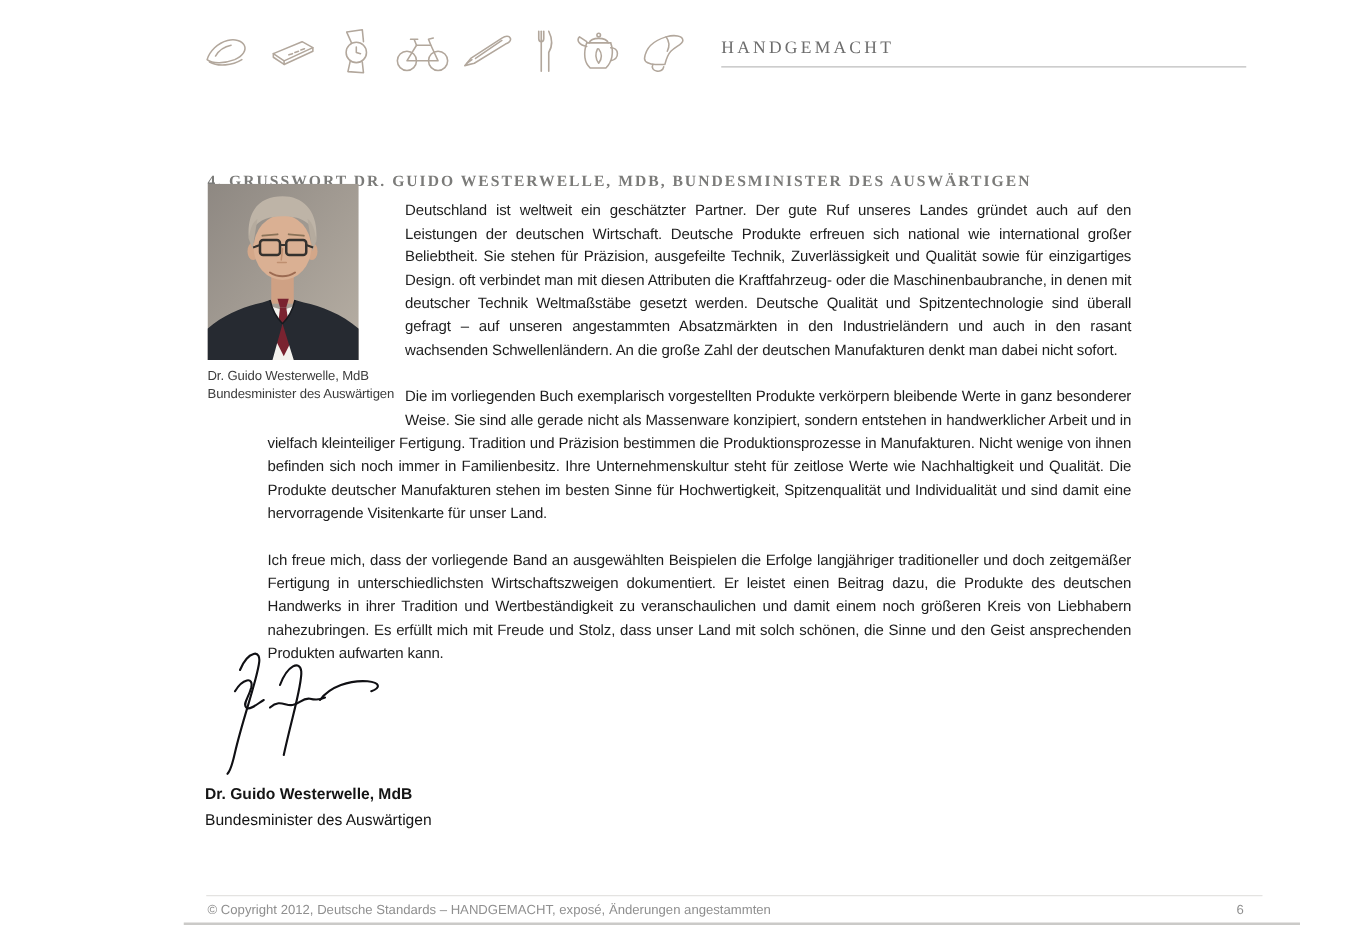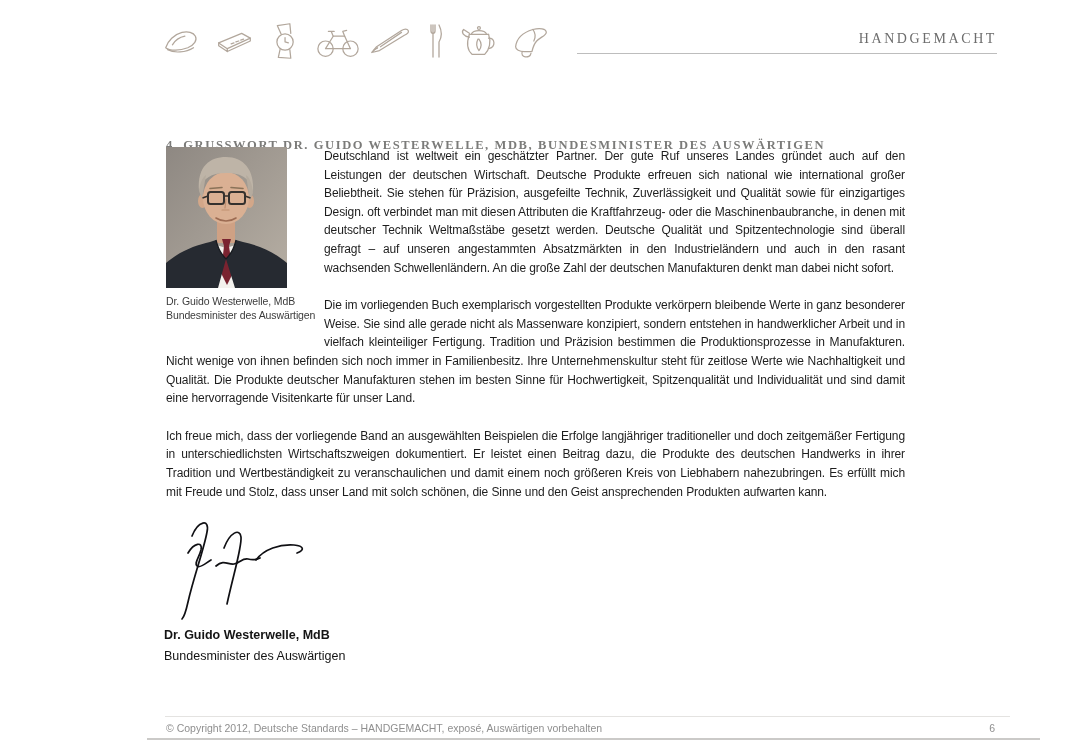--- a/index.html
+++ b/index.html
@@ -5,42 +5,42 @@
   html,body { margin:0; padding:0; }
   body {
     width:1077px; height:748px; background:#ffffff; position:relative; overflow:hidden;
     font-family:"Liberation Sans", sans-serif; color:#1d1d1d;
   }
   
   .icons-row { position:absolute; left:159px; top:21px; display:flex; gap:6px; align-items:center; }
   .icon { display:block; }
   .icon svg { display:block; }
   .brand-wrap {
-    position:absolute; left:577px; top:29px; width:420px; text-align:right;
+    position:absolute; left:577px; top:29px; width:420px; 
     border-bottom:1px solid #bdbdbd; padding-bottom:6px;
   }
   .brand {
     font-family:"Liberation Serif", serif; font-size:14px; letter-spacing:2.6px; color:#6d6d6d;
   }
   
   .heading {
     position:absolute; left:166px; top:106px;
     font-family:"Liberation Serif", serif; font-weight:700; font-size:12.5px;
     letter-spacing:1.6px; color:#7b7b79; white-space:nowrap;margin-top:32px;
   }
   
   .content {
     position:absolute; left:166px; top:147px; width:739px;
     font-size:12px; line-height:18.6px; letter-spacing:-0.1px;
     text-align:justify; color:#1d1d1d;
   }
   .float-box { float:left; width:158px; height:195px; }
   .photo { width:121px; height:141px; display:block; }
   .caption { font-size:10.5px; line-height:13.5px; color:#3c3c3c; margin-top:7px; }
-  .content p { margin:0 0 19px 0; }
+  .content p { margin:12px 0 19px 0;padding-left:48px; }
   
   .sig-block { position:absolute; left:164px; top:516px; }
   .sig-svg { display:block; }
   .sig-name { font-weight:700; font-size:12.5px; color:#141414; margin-top:6px; }
   .sig-title { font-weight:400; font-size:12.5px; color:#141414; margin-top:7px; }
   
   .footer-rule-top { position:absolute; left:165px; top:716px; width:845px; height:1px; background:#e4e3e1; }
   .footer-copy { position:absolute; left:166px; top:722px; font-size:10.5px; color:#8f8f8f; }
   .footer-page { position:absolute; left:915px; top:722px; width:80px; text-align:right; font-size:10.5px; color:#8f8f8f; }
   .footer-rule-bottom { position:absolute; left:147px; top:738px; width:893px; height:2px; background:#cbcac8; }
@@ -167,15 +167,15 @@
     <path d="M24,37 C30,27 39,25 37,34 C35,42 30,47 33,50 C36,53 43,46 47,44"></path>
     <path d="M60,32 C66,16 76,12 77,21 C78,31 70,56 63,88"></path>
     <path d="M52,50 C60,43 64,49 70,48 C76,47 78,42 84,43 C88,44 92,44 96,42"></path>
     <path d="M92,44 C100,33 116,28 130,29 C140,30 141,34 133,37"></path>
   </svg>
   <div class="sig-name">Dr. Guido Westerwelle, MdB</div>
   <div class="sig-title">Bundesminister des Auswärtigen</div>
 </div>
 
 <div class="footer-rule-top"></div>
-<div class="footer-copy">© Copyright 2012, Deutsche Standards – HANDGEMACHT, exposé, Auswärtigen vorbehalten</div>
+<div class="footer-copy">© Copyright 2012, Deutsche Standards – HANDGEMACHT, exposé, Änderungen angestammten</div>
 <div class="footer-page">6</div>
 <div class="footer-rule-bottom"></div>
 
 </body></html>

